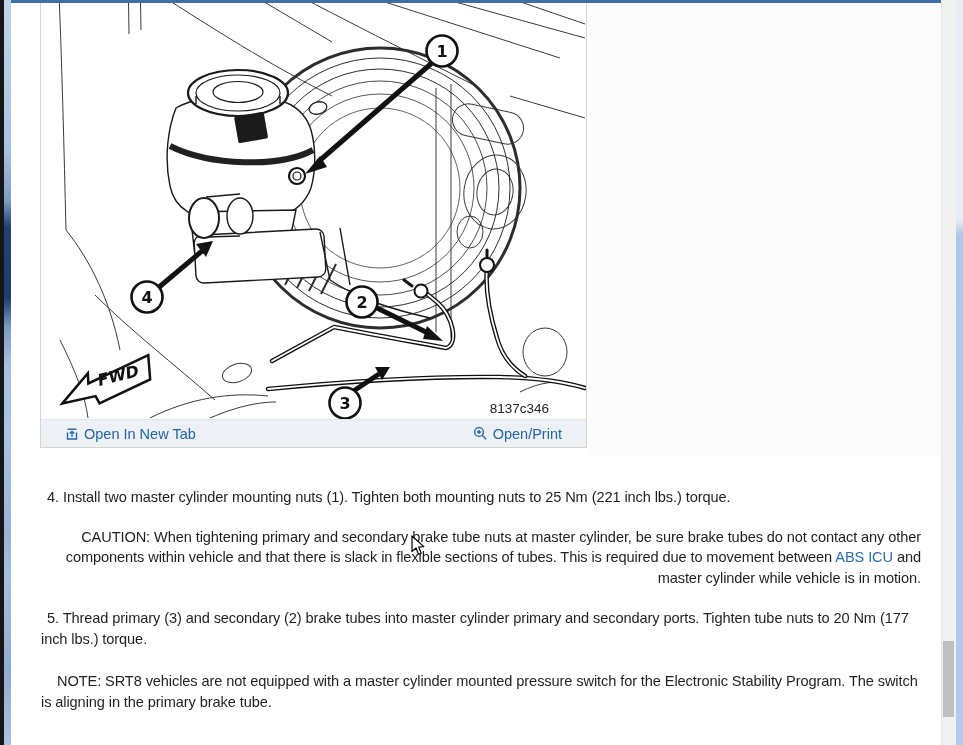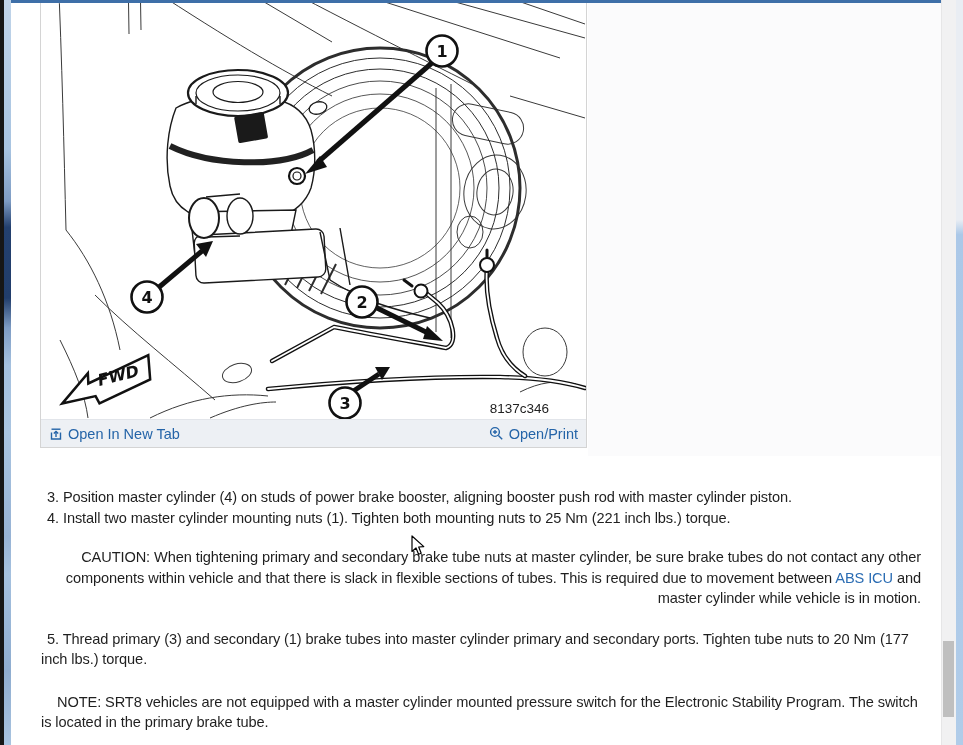--- a/index.html
+++ b/index.html
@@ -19,21 +19,21 @@
   .scroll-thumb{position:absolute;left:943px;top:641px;width:11px;height:76px;background:#bfbfbf;}
   .right-blue{position:absolute;left:956px;top:0;width:7px;height:745px;
     background:linear-gradient(180deg,#e9edf3 0%,#e9edf3 29.5%,#abc8e8 31.5%,#b0cce9 100%);}
   
   .panel{position:absolute;left:40px;top:-32px;width:547px;height:480px;background:#fff;
     border:1px solid #d4d4d4;box-sizing:border-box;}
   .panel-figure{position:absolute;left:0;top:0;right:0;bottom:28px;overflow:hidden;background:#fff;}
   .panel-figure svg{position:absolute;left:0;top:0;}
   .panel-footer{position:absolute;left:0;right:0;bottom:0;height:28px;background:#edf0f4;
     border-top:1px solid #e2e5ea;display:flex;justify-content:space-between;align-items:center;
-    padding:0 8px;box-sizing:border-box;}
+    padding:0 24px;box-sizing:border-box;}
   .plink{display:flex;align-items:center;gap:5px;color:#2464a8;font-size:14.5px;cursor:pointer;
     text-decoration:none;}
   .plink svg{display:block;}
   
   .content{position:absolute;left:41px;top:487px;width:880px;font-size:14.6px;line-height:20.5px;
     color:#1f1f1f;letter-spacing:-0.1px;}
   .content p{margin:0;}
   .p-step{text-indent:6px;}
   .p-note{text-indent:16px;}
   .gap20{margin-top:19px !important;text-align:right;}
@@ -194,25 +194,24 @@
             <path d="M9.4,9.4 L13.2,13.2"></path>
             <path d="M6,3.9 L6,8.1 M3.9,6 L8.1,6"></path>
           </svg>
         </span>
         <span>Open/Print</span>
       </a>
     </div>
   </div>
 
   <div class="content">
-    <p class="p-step"><span>3. Position master cylinder (4) on studs of power brake booster, aligning booster push rod with master cylinder piston.</span></p>
     <p class="p-step"><span>4. Install two master cylinder mounting nuts (1). Tighten both mounting nuts to </span><span class="b">25 Nm (221 inch lbs.)</span><span> torque.</span></p>
     <p class="p-note gap20"><span class="b">CAUTION:</span><span> When tightening primary and secondary brake tube nuts at master cylinder, be sure brake tubes do not contact any other components within vehicle and that there is slack in flexible sections of tubes. This is required due to movement between </span><span class="lnk">ABS ICU</span><span> and master cylinder while vehicle is in motion.</span></p>
-    <p class="p-step gap21"><span>5. Thread primary (3) and secondary (1) brake tubes into master cylinder primary and secondary ports. Tighten tube nuts to </span><span class="b">20 Nm (177 inch lbs.)</span><span> torque.</span></p>
-    <p class="p-note gap22"><span class="b">NOTE:</span><span> SRT8 vehicles are not equipped with a master cylinder mounted pressure switch for the Electronic Stability Program. The switch is located in the primary brake tube.</span></p>
+    <p class="p-step gap21"><span>5. Thread primary (3) and secondary (2) brake tubes into master cylinder primary and secondary ports. Tighten tube nuts to </span><span class="b">20 Nm (177 inch lbs.)</span><span> torque.</span></p>
+    <p class="p-note gap22"><span class="b">NOTE:</span><span> SRT8 vehicles are not equipped with a master cylinder mounted pressure switch for the Electronic Stability Program. The switch is aligning in the primary brake tube.</span></p>
   </div>
 
   <div class="top-line"></div>
   <div class="left-black"></div>
   <div class="left-blue"></div>
   <div class="scroll-track"></div>
   <div class="scroll-thumb"></div>
   <div class="right-blue"></div>
 
   <svg class="cursor" viewBox="0 0 16 22">

